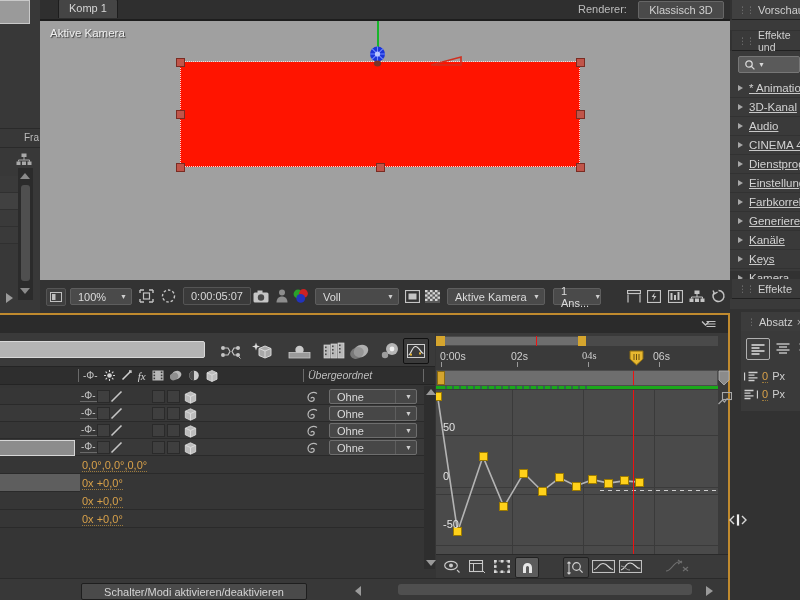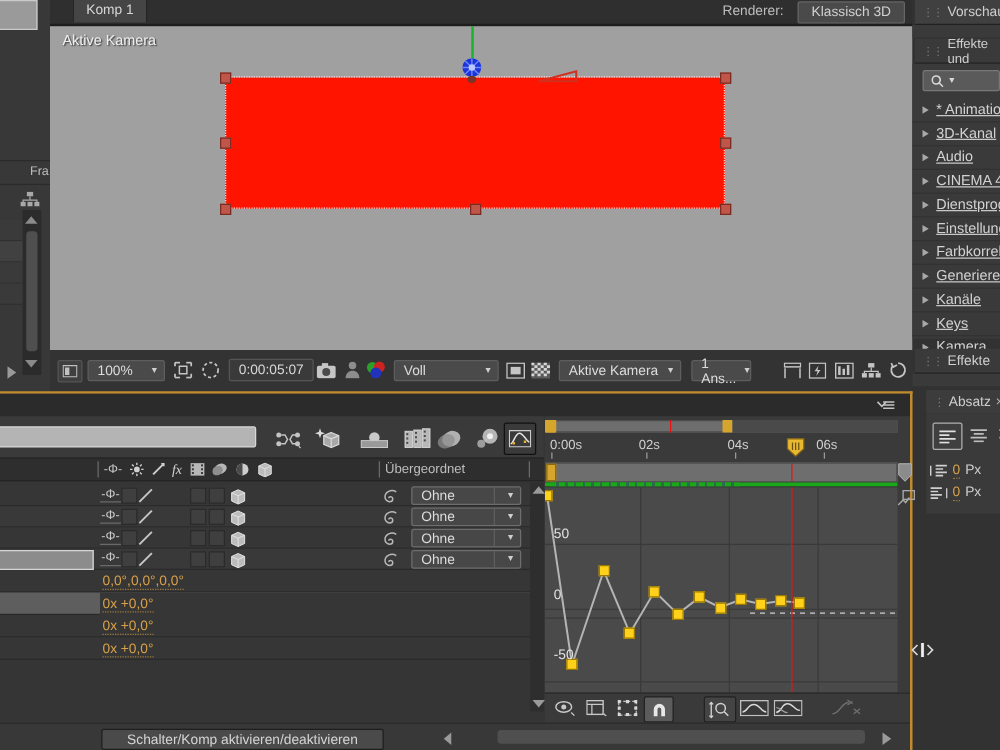--- a/index.html
+++ b/index.html
@@ -554,21 +554,21 @@
         </svg>
       </span>
     <span class="ico">
         <svg width="12" height="12" viewBox="0 0 12 12">
           <path d="M6 0.5l5 2.3v6.4L6 11.5 1 9.2V2.8z" fill="#bcbcbc" stroke="#dedede" stroke-width="0.8"></path>
           <path d="M1 2.8l5 2.3 5-2.3M6 5.1v6.4" stroke="#dedede" stroke-width="0.8" fill="none"></path>
         </svg>
       </span>
   </div>
   <div class="abs" style="left:303px;top:369px;width:1px;height:13px;background:#6a6a6a;"></div>
-  <div class="abs" style="left:308px;top:369px;color:#bdbdbd;font-size:10.5px;">Übergeordnet</div>
+  <div class="abs" style="left:308px;top:369px;color:#bdbdbd;font-size:10.5px;font-style:italic;">Übergeordnet</div>
   <div class="abs" style="left:423px;top:369px;width:1px;height:13px;background:#6a6a6a;"></div>
 
   <div id="layerRows">
       <div class="abs tlrow" style="left: 0px; top: 388px; width: 424px; height: 17px; background: rgb(54, 54, 54);"></div>
       <div class="abs" style="left: 80px; top: 390px; color: rgb(200, 200, 200); font-size: 10px; border-bottom: 1px solid rgb(106, 106, 106); padding: 0px 1px;">-Φ-</div>
       <div class="abs sw" style="left: 97px; top: 390px;"></div>
       <div class="abs sw" style="left: 110px; top: 390px; background: transparent; border: none;"><svg width="13" height="13" viewBox="0 0 13 13">
           <path d="M1.5 11.5L11.5 1.5" stroke="#c6c6c6" stroke-width="1.6"></path>
         </svg></div>
       <div class="abs sw" style="left: 152px; top: 390px;"></div>
@@ -700,21 +700,21 @@
   <div class="abs" style="left:578px;top:336px;width:8px;height:10px;background:#d5a52e;"></div>
   <div class="abs cti" style="left:536px;top:336px;height:10px;"></div>
   <div class="abs" style="left:586px;top:336px;width:132px;height:10px;background:#4a4a4a;"></div>
 
   <div class="abs" style="left:436px;top:348px;width:292px;height:20px;background:#3a3a3a;"></div>
   <div id="rulerTicks">
       <div class="abs" style="left: 440px; top: 350px; color: rgb(207, 207, 207); font-size: 10.5px;">0:00s</div>
       <div class="abs" style="left: 441px; top: 362px; width: 1px; height: 5px; background: rgb(154, 154, 154);"></div>
       <div class="abs" style="left: 511px; top: 350px; color: rgb(207, 207, 207); font-size: 10.5px;">02s</div>
       <div class="abs" style="left: 517px; top: 362px; width: 1px; height: 5px; background: rgb(154, 154, 154);"></div>
-      <div class="abs" style="left: 582px; top: 350px; color: rgb(207, 207, 207); font-size: 10.5px;">04s</div>
+      <div class="abs" style="left: 582px; top: 350px; color: rgb(207, 207, 207); font-size: 10.5px; font-family: Liberation Serif, serif;">04s</div>
       <div class="abs" style="left: 588px; top: 362px; width: 1px; height: 5px; background: rgb(154, 154, 154);"></div>
       <div class="abs" style="left: 653px; top: 350px; color: rgb(207, 207, 207); font-size: 10.5px;">06s</div>
       <div class="abs" style="left: 659px; top: 362px; width: 1px; height: 5px; background: rgb(154, 154, 154);"></div>
     </div>
 
   <div class="abs" style="left:629px;top:350px;width:15px;height:16px;">
     <svg width="15" height="16" viewBox="0 0 15 16">
       <path d="M1 1h13v8L7.5 15 1 9z" fill="#e8b830" stroke="#8a6a10" stroke-width="1"></path>
       <path d="M5 4v6M7.5 4v6M10 4v6" stroke="#6a5010" stroke-width="1"></path>
     </svg>
@@ -844,21 +844,21 @@
   </div>
   <div class="abs ico" style="left:664px;top:558px;width:26px;height:16px;opacity:0.45;">
     <svg width="25" height="14" viewBox="0 0 25 14">
         <path d="M1 12c6 0 7-9 13-9" stroke="#b0b0b0" stroke-width="1.2" fill="none"></path>
         <path d="M13 1l4 3M13 5l4-3M18 8l5 4M18 12l5-4" stroke="#b0b0b0" stroke-width="1.1"></path>
       </svg>
   </div>
 
   <div class="abs" style="left:0;top:578px;width:728px;height:22px;background:#383838;border-top:1px solid #2a2a2a;box-sizing:border-box;"></div>
   <div class="abs statusbtn" style="left:81px;top:583px;width:224px;height:15px;">
-    <span>Schalter/Komp aktivieren/deaktivieren</span>
+    <span>Schalter/Modi aktivieren/deaktivieren</span>
   </div>
   <div class="abs" style="left:355px;top:586px;">
       <div style="width:0;height:0;border-right:6px solid #9a9a9a;border-top:5px solid transparent;border-bottom:5px solid transparent;"></div>
     </div>
   <div class="abs scroll" style="left:398px;top:584px;width:294px;height:11px;background:#4f4f4f;"></div>
   <div class="abs" style="left:706px;top:586px;">
       <div class="arrowR"></div>
     </div>
 
 </div>

